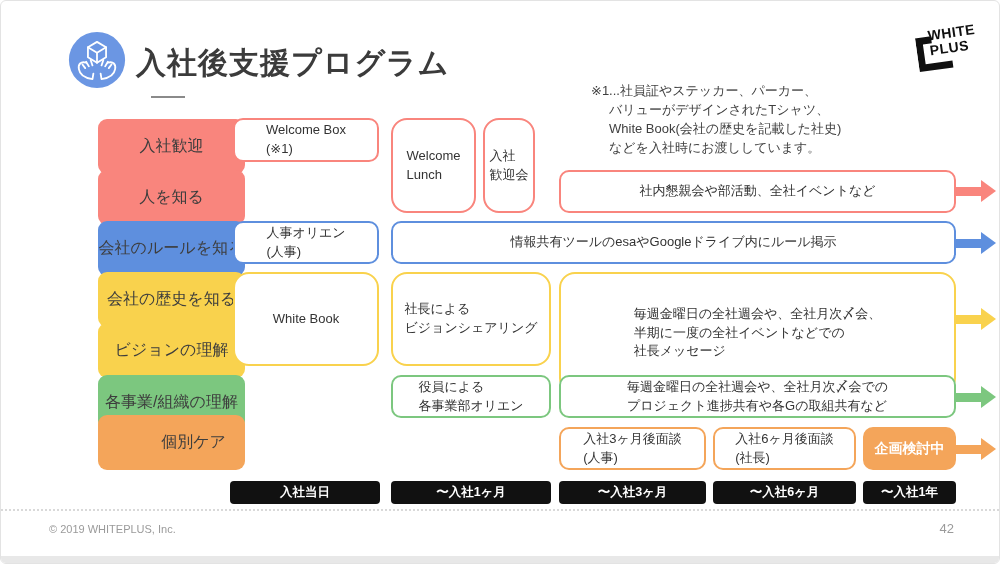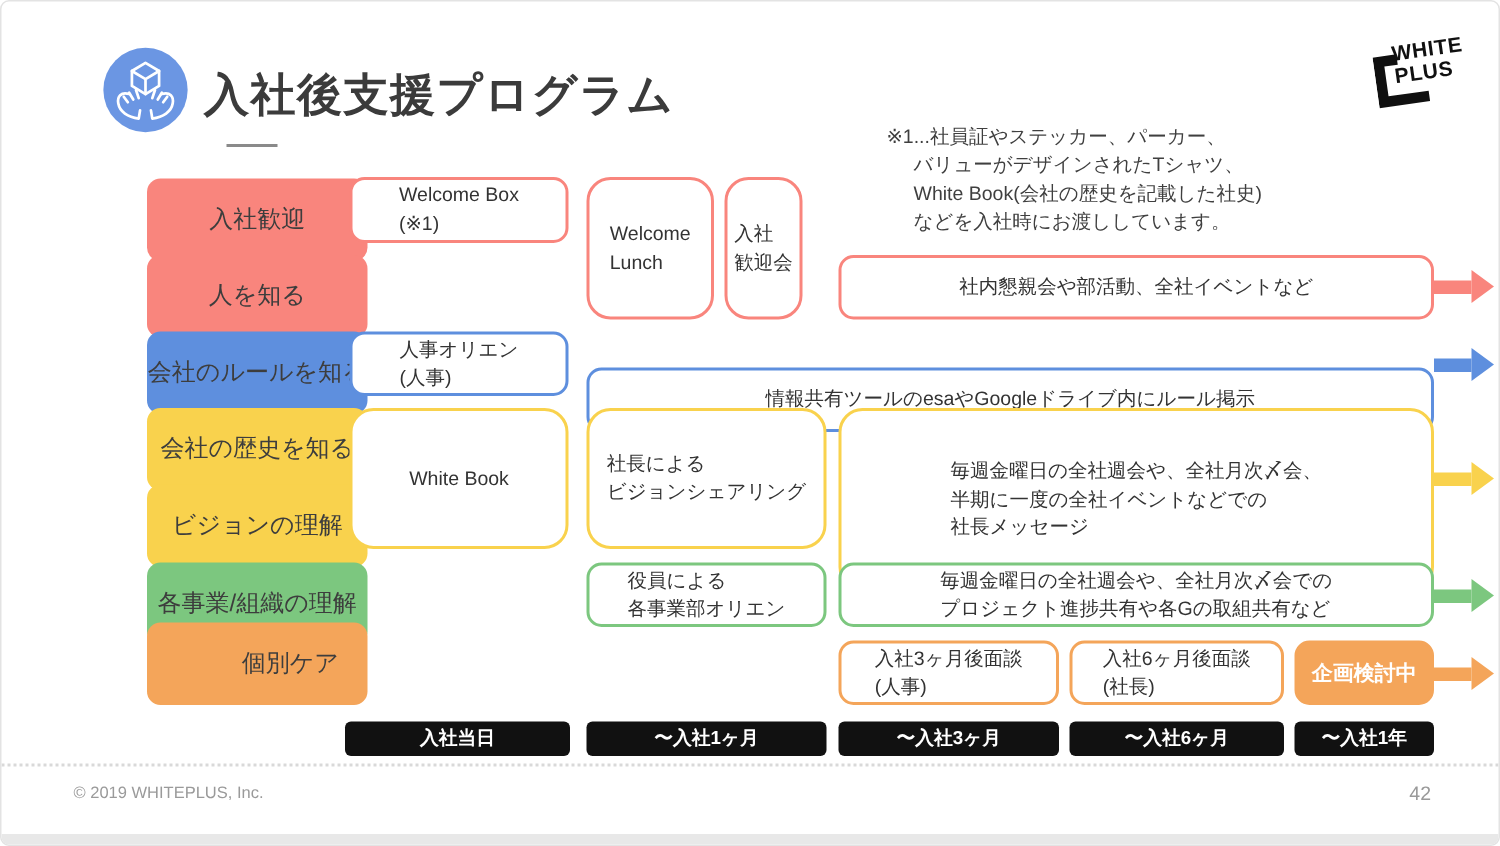--- a/index.html
+++ b/index.html
@@ -100,21 +100,21 @@
   <div class="box b-red" style="left:232px;top:117px;width:146px;height:44px;">Welcome Box
 (※1)</div>
   <div class="box b-red tall" style="left:390px;top:117px;width:85px;height:95px;">Welcome
 Lunch</div>
   <div class="box b-red tall" style="left:482px;top:117px;width:52px;height:95px;">入社
 歓迎会</div>
   <div class="box b-red" style="left:558px;top:169px;width:397px;height:43px;">社内懇親会や部活動、全社イベントなど</div>
 
   <div class="box b-blue" style="left:232px;top:220px;width:146px;height:43px;">人事オリエン
 (人事)</div>
-  <div class="box b-blue" style="left:390px;top:220px;width:565px;height:43px;margin-top:24px;">情報共有ツールのesaやGoogleドライブ内にルール掲示</div>
+  <div class="box b-blue" style="left:390px;top:220px;width:565px;height:43px;">情報共有ツールのesaやGoogleドライブ内にルール掲示</div>
 
   <div class="box b-yellow tall" style="left:232px;top:271px;width:146px;height:94px;">White Book</div>
   <div class="box b-yellow tall" style="left:390px;top:271px;width:160px;height:94px;">社長による
 ビジョンシェアリング</div>
   <div class="box b-yellow tall" style="left:558px;top:271px;width:397px;height:122px;">毎週金曜日の全社週会や、全社月次〆会、
 半期に一度の全社イベントなどでの
 社長メッセージ</div>
 
   <div class="box b-green" style="left:390px;top:374px;width:160px;height:43px;">役員による
 各事業部オリエン</div>

